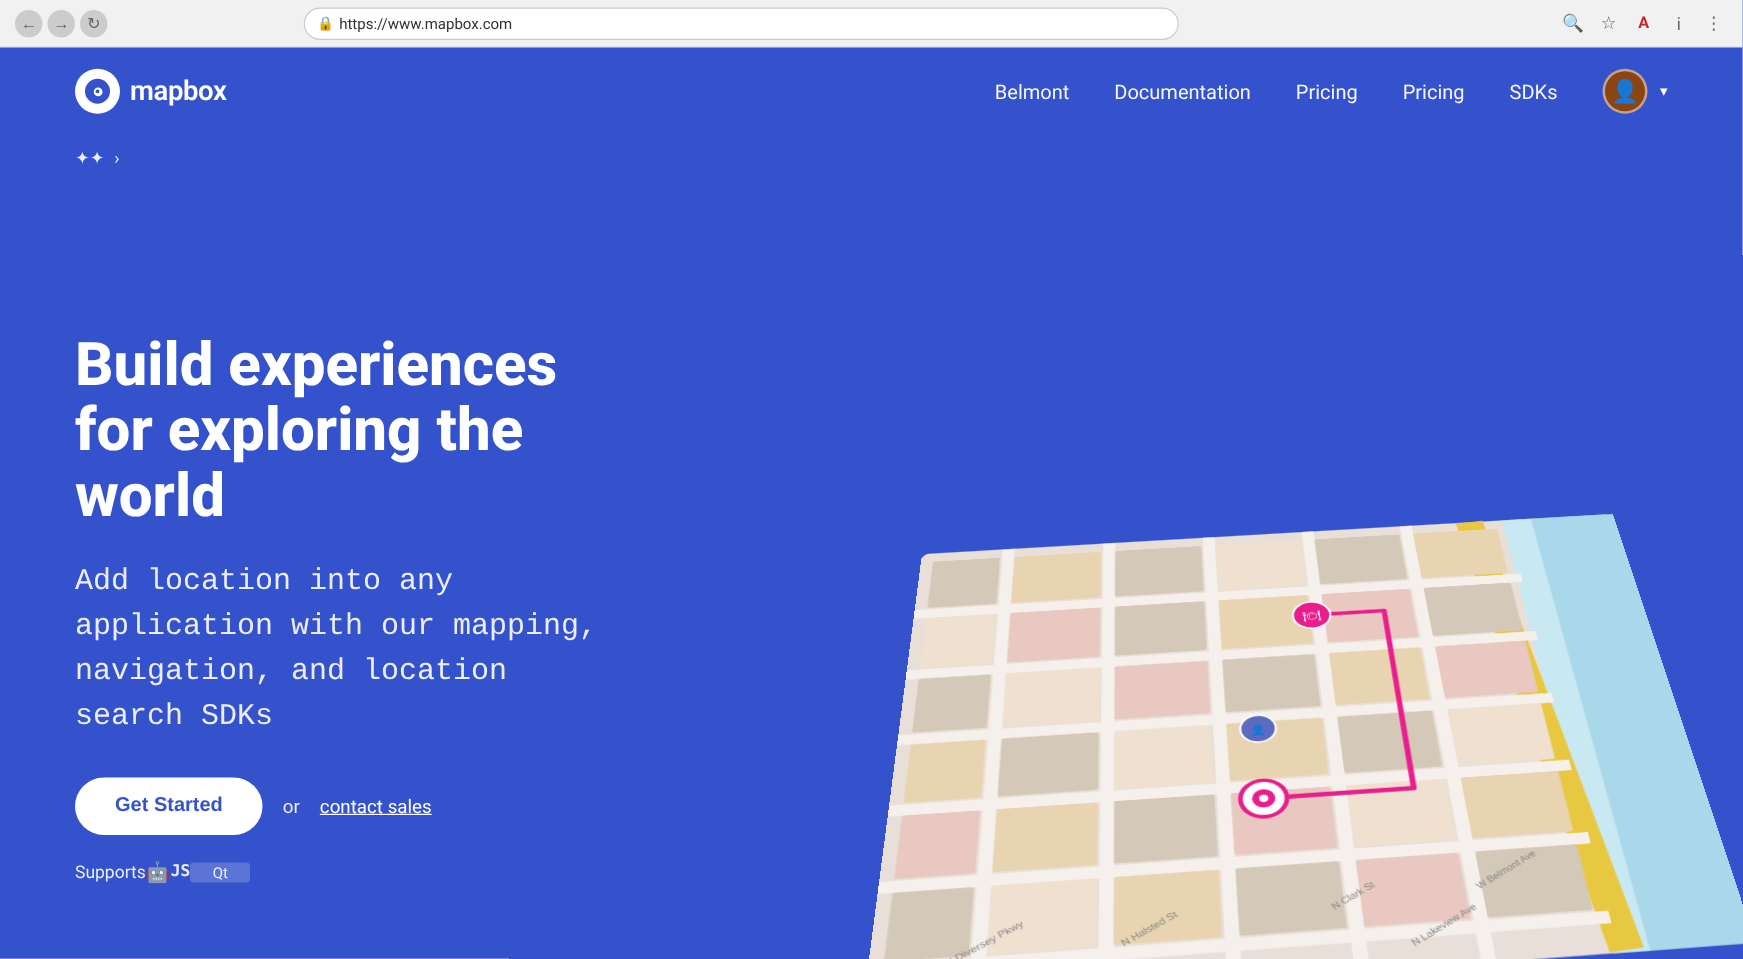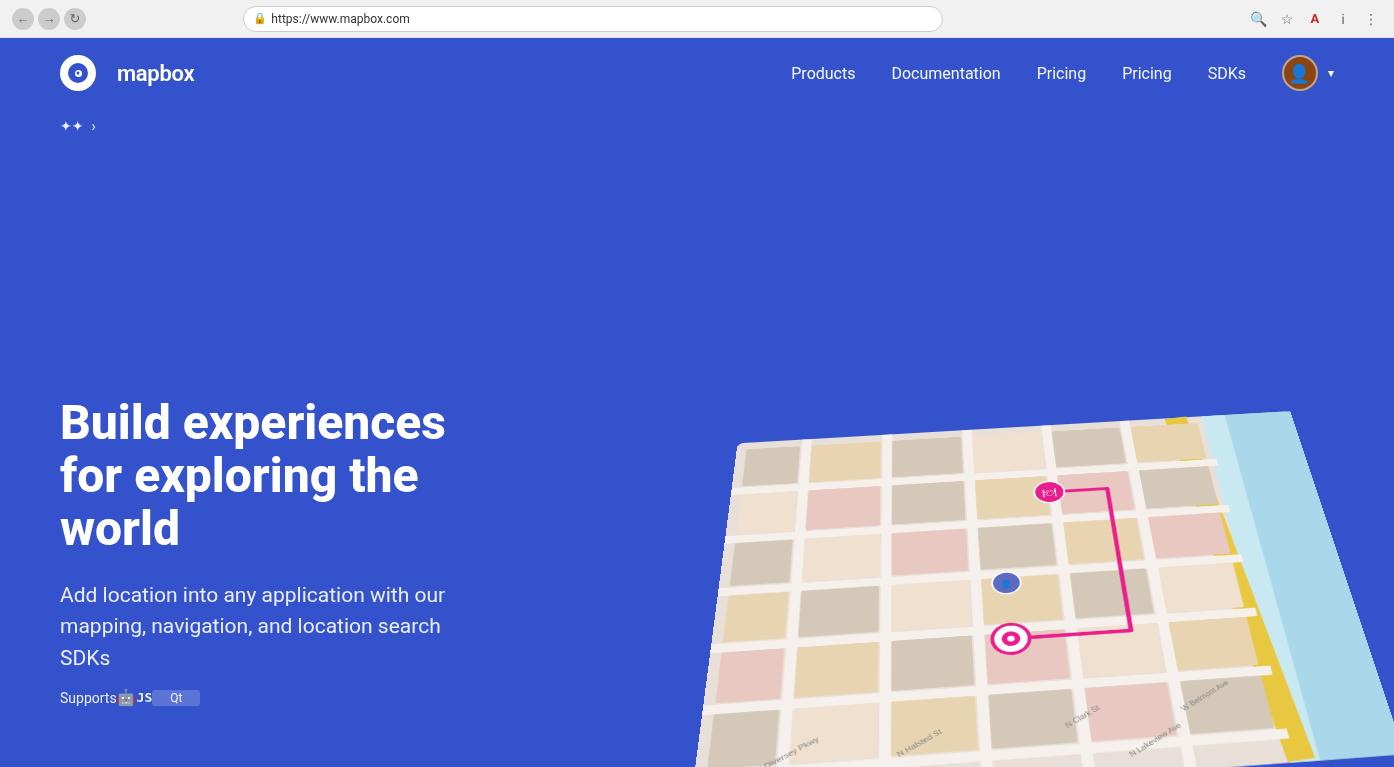--- a/index.html
+++ b/index.html
@@ -82,21 +82,21 @@
       display: flex;
       align-items: center;
       padding: 0 60px;
       height: 70px;
       position: relative;
       z-index: 10;
     }
     .logo {
       display: flex;
       align-items: center;
-      gap: 21px;
+      gap: 8px;
       text-decoration: none;
     }
     .logo-icon {
       width: 36px;
       height: 36px;
       background: #fff;
       border-radius: 50%;
       display: flex;
       align-items: center;
       justify-content: center;
@@ -208,24 +208,25 @@
     }
     .hero-title {
       color: #fff;
       font-size: 48px;
       font-weight: 800;
       line-height: 1.1;
       margin-bottom: 24px;
     }
     .hero-subtitle {
       color: rgba(255,255,255,0.9);
-      font-size: 21px;
+      font-size: 24px;
       line-height: 1.5;
-      margin-bottom: 14px;
+      margin-bottom: 30px;
       max-width: 430px;
+      font-family: Liberation Mono, monospace;
     }
     .hero-cta {
       display: flex;
       align-items: center;
       gap: 16px;
       margin-bottom: 20px;
     }
     .btn-get-started {
       background: #fff;
       color: #3352CC;
@@ -299,21 +300,21 @@
   <header class="header">
     <a class="logo" href="#">
       <div class="logo-icon">
         <div class="logo-inner">
           <div class="logo-dot"></div>
         </div>
       </div>
       <span class="logo-text">mapbox</span>
     </a>
     <nav class="nav">
-      <a class="nav-link" href="#">Products</a>
+      <a class="nav-link" href="#">Belmont</a>
       <a class="nav-link" href="#">Documentation</a>
       <a class="nav-link" href="#">Pricing</a>
       <a class="nav-link" href="#">Pricing</a>
       <a class="nav-link" href="#">SDKs</a>
       <div style="display:flex;align-items:center;gap:6px;">
         <div class="user-avatar">
 
           <span style="font-size:18px;">👤</span>
         </div>
         <span class="chevron-down">▾</span>
@@ -323,20 +324,25 @@
 
   <div class="banner">
     <span class="banner-sparkle">✦✦</span>
     <span class="banner-arrow">›</span>
   </div>
 
   <div class="hero">
     <div class="hero-content">
       <h1 class="hero-title">Build experiences for exploring the world</h1>
       <p class="hero-subtitle">Add location into any application with our mapping, navigation, and location search SDKs</p>
+      <div class="hero-cta">
+        <button class="btn-get-started">Get Started</button>
+        <span class="or-text">or</span>
+        <a class="contact-link" href="#">contact sales</a>
+      </div>
       <div class="supports">
         <span>Supports</span>
         <span class="support-icon" title="Apple"></span>
         <span class="support-icon" title="Android">🤖</span>
         <span class="support-icon" title="JavaScript" style="font-size:13px;font-weight:700;font-family:monospace;">JS</span>
         <span class="support-icon" title="Qt" style="font-size:12px;background:rgba(255,255,255,0.2);border-radius:3px;padding:1px 18px;">Qt</span>
       </div>
     </div>
 
     <div class="map-container">

